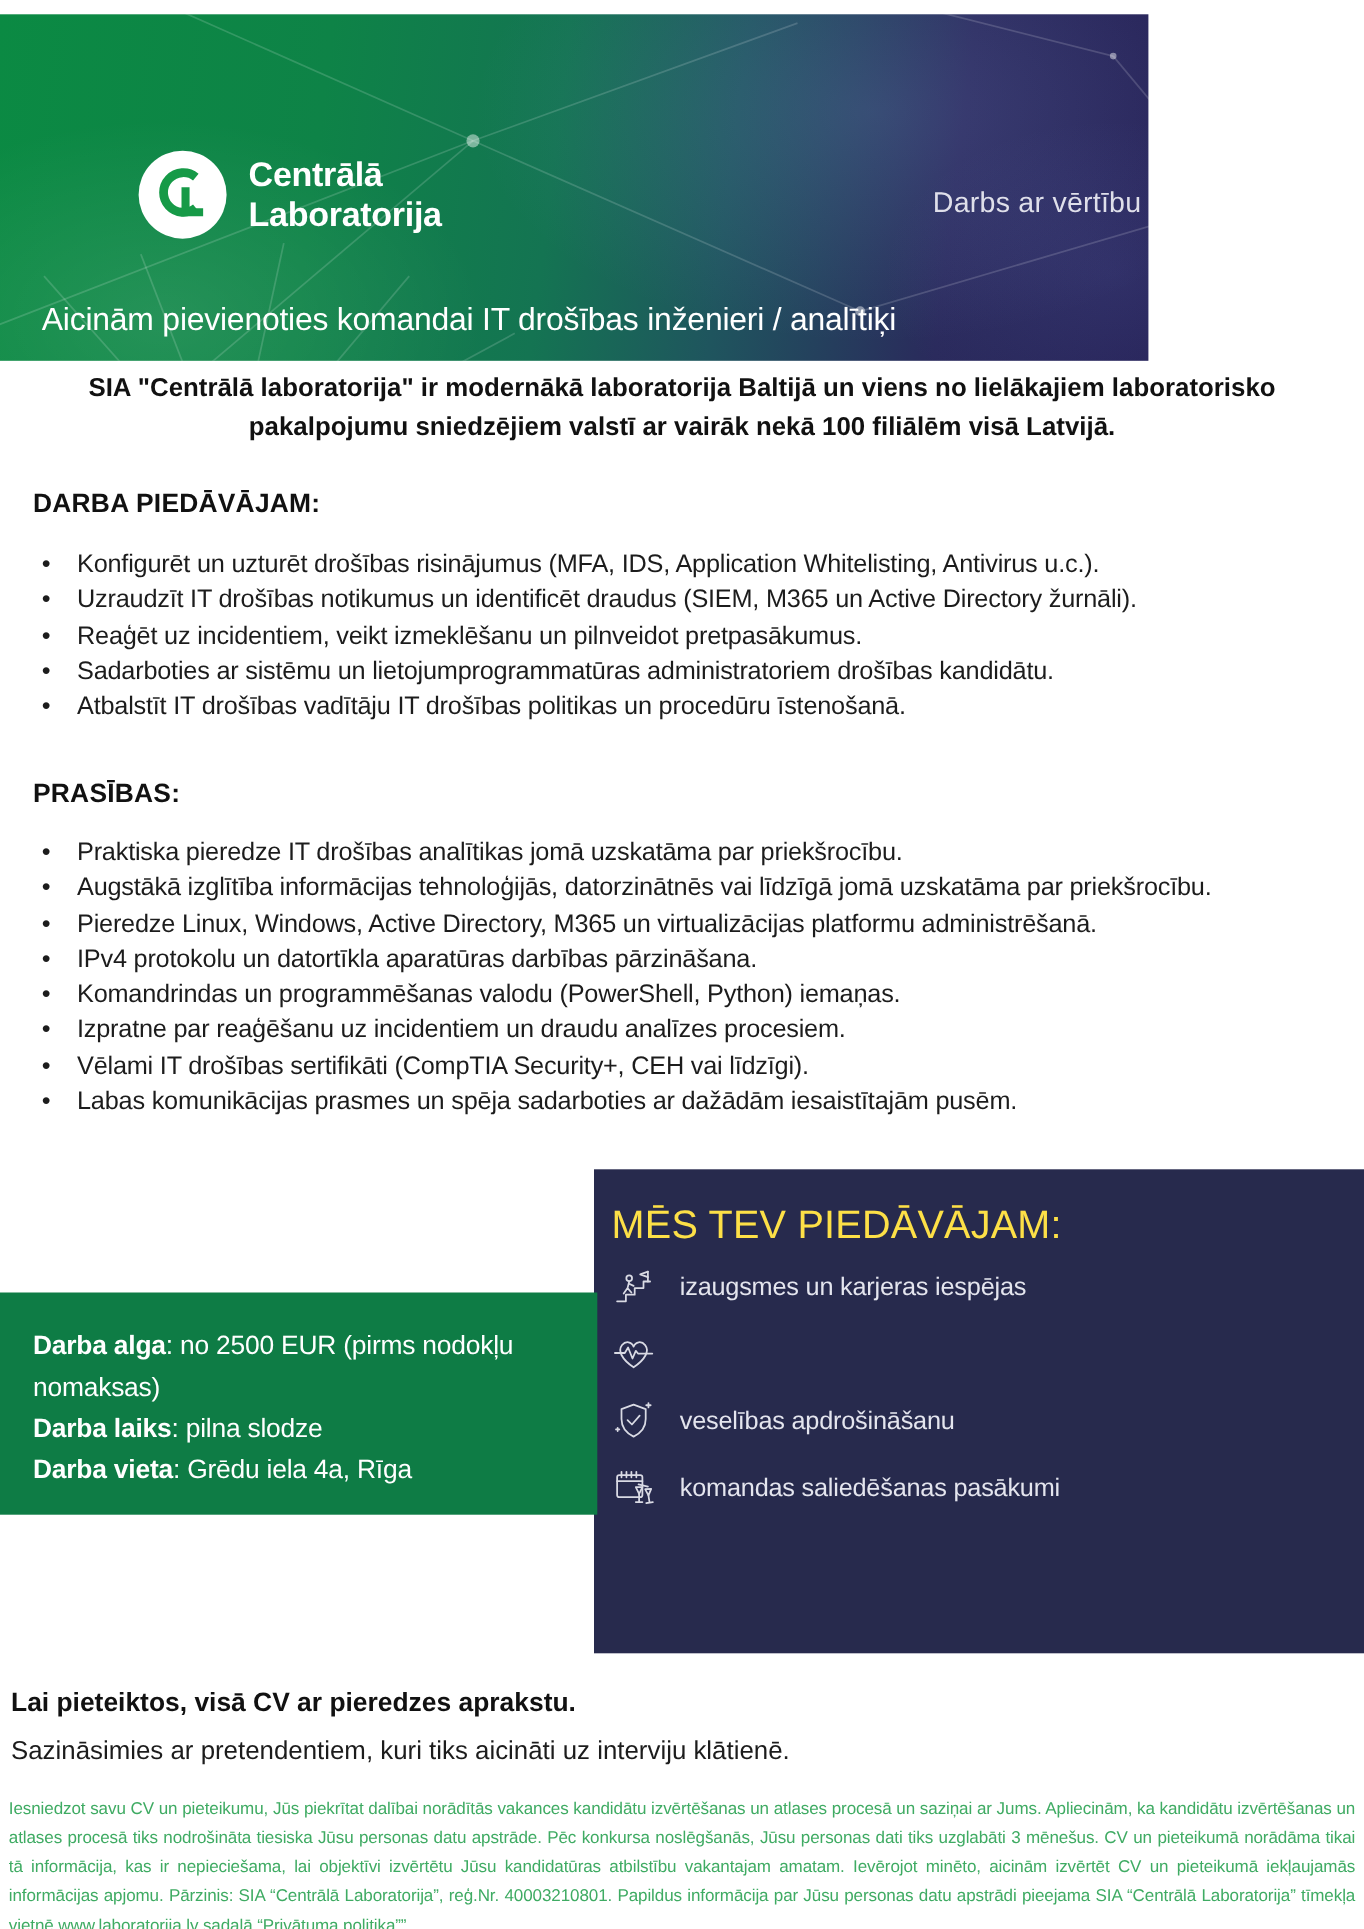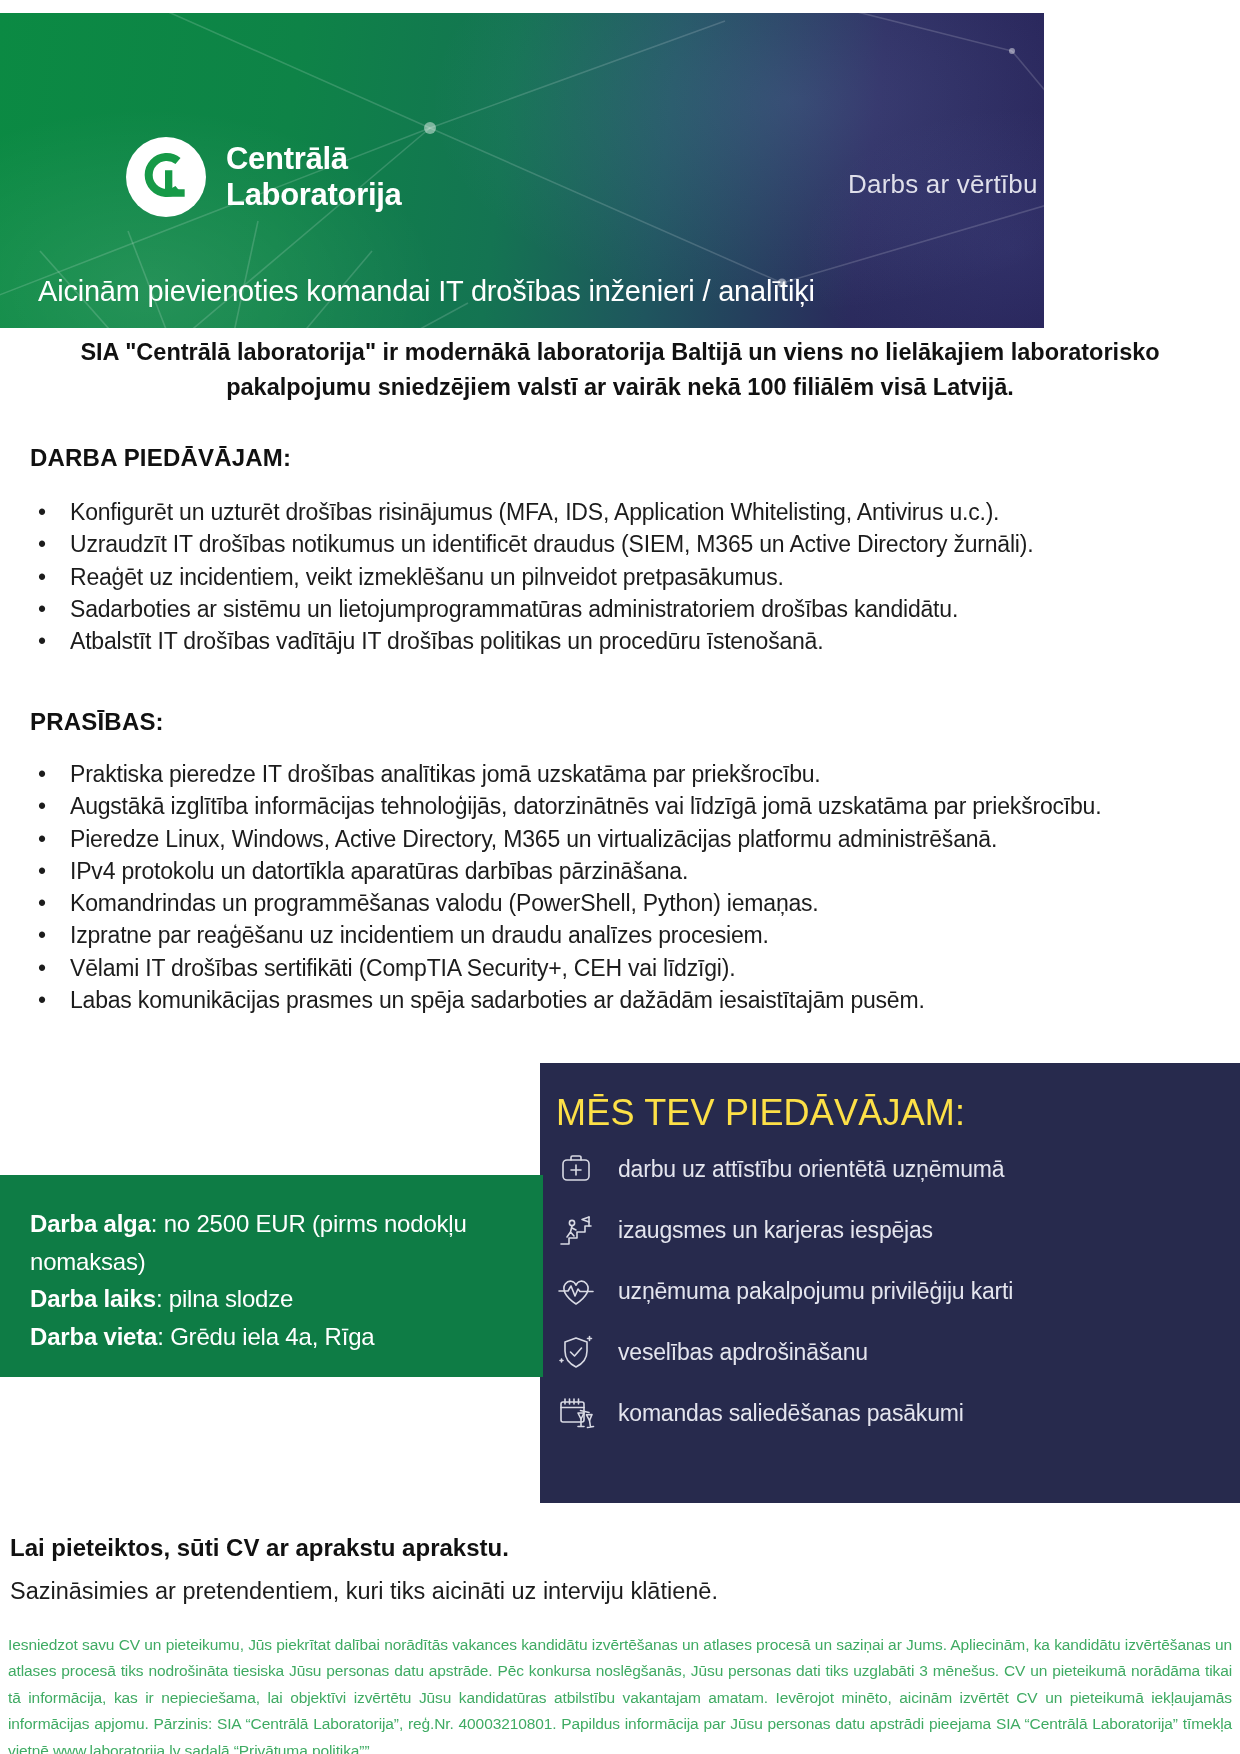--- a/index.html
+++ b/index.html
@@ -121,30 +121,20 @@
     <li>IPv4 protokolu un datortīkla aparatūras darbības pārzināšana.</li>
     <li>Komandrindas un programmēšanas valodu (PowerShell, Python) iemaņas.</li>
     <li>Izpratne par reaģēšanu uz incidentiem un draudu analīzes procesiem.</li>
     <li>Vēlami IT drošības sertifikāti (CompTIA Security+, CEH vai līdzīgi).</li>
     <li>Labas komunikācijas prasmes un spēja sadarboties ar dažādām iesaistītajām pusēm.</li>
   </ul>
 
   <div class="offer-box">
     <div class="offer-title">MĒS TEV PIEDĀVĀJAM:</div>
 
-    <div class="offer-row">
-      <svg class="offer-icon" viewBox="0 0 40 40">
-        <g class="oicon">
-          <path d="M15 11 V8.5 A1.5 1.5 0 0 1 16.5 7 H23.5 A1.5 1.5 0 0 1 25 8.5 V11"></path>
-          <rect x="7" y="11" width="26" height="20" rx="4"></rect>
-          <path d="M20 16 V26 M15 21 H25"></path>
-        </g>
-      </svg>
-      <span class="offer-label">darbu uz attīstību orientētā uzņēmumā</span>
-    </div>
 
     <div class="offer-row">
       <svg class="offer-icon" viewBox="0 0 40 40">
         <g class="oicon">
           <path d="M5 34 H13 V28 H21 V22 H29 V16 H35"></path>
           <path d="M33 16 V7"></path>
           <path d="M33 7 L26 9.5 L33 12"></path>
           <circle cx="16" cy="13" r="2.6"></circle>
           <path d="M16 16 L14.5 22 M14.5 22 L11 27 M14.5 22 L18 26 M16 18 L20 20"></path>
         </g>
@@ -152,21 +142,20 @@
       <span class="offer-label">izaugsmes un karjeras iespējas</span>
     </div>
 
     <div class="offer-row">
       <svg class="offer-icon" viewBox="0 0 40 40">
         <g class="oicon">
           <path d="M20 33 C9 25.5 5.5 18 9.5 12.8 C12.8 8.7 18.2 9.6 20 14.2 C21.8 9.6 27.2 8.7 30.5 12.8 C34.5 18 31 25.5 20 33 Z"></path>
           <path d="M3 20 H12 L15 15 L19 25 L22 18 L24 20.5 H37"></path>
         </g>
       </svg>
-      <span class="offer-label">uzņēmuma pakalpojumu privilēģiju karti</span>
     </div>
 
     <div class="offer-row">
       <svg class="offer-icon" viewBox="0 0 40 40">
         <g class="oicon">
           <path d="M20 6 L31 10 V19 C31 27 26.5 31.8 20 35 C13.5 31.8 9 27 9 19 V10 Z"></path>
           <path d="M14.5 20 L18.5 24 L25.5 16"></path>
           <path d="M33.5 4.5 V8.5 M31.5 6.5 H35.5"></path>
           <path d="M5.5 27 V30 M4 28.5 H7"></path>
         </g>
@@ -190,18 +179,18 @@
       <span class="offer-label">komandas saliedēšanas pasākumi</span>
     </div>
   </div>
 
   <div class="green-box">
     <span><b>Darba alga</b><span>: no 2500 EUR (pirms nodokļu nomaksas)</span></span><br>
     <span><b>Darba laiks</b><span>: pilna slodze</span></span><br>
     <span><b>Darba vieta</b><span>: Grēdu iela 4a, Rīga</span></span>
   </div>
 
-  <div class="cta">Lai pieteiktos, sūti CV ar aprakstu aprakstu.</div>
+  <div class="cta">Lai pieteiktos, visā CV ar pieredzes aprakstu.</div>
   <div class="cta-note">Sazināsimies ar pretendentiem, kuri tiks aicināti uz interviju klātienē.</div>
 
   <div class="footer">Iesniedzot savu CV un pieteikumu, Jūs piekrītat dalībai norādītās vakances kandidātu izvērtēšanas un atlases procesā un saziņai ar Jums. Apliecinām, ka kandidātu izvērtēšanas un atlases procesā tiks nodrošināta tiesiska Jūsu personas datu apstrāde. Pēc konkursa noslēgšanās, Jūsu personas dati tiks uzglabāti 3 mēnešus. CV un pieteikumā norādāma tikai tā informācija, kas ir nepieciešama, lai objektīvi izvērtētu Jūsu kandidatūras atbilstību vakantajam amatam. Ievērojot minēto, aicinām izvērtēt CV un pieteikumā iekļaujamās informācijas apjomu. Pārzinis: SIA “Centrālā Laboratorija”, reģ.Nr. 40003210801. Papildus informācija par Jūsu personas datu apstrādi pieejama SIA “Centrālā Laboratorija” tīmekļa vietnē www.laboratorija.lv sadaļā “Privātuma politika””</div>
 
 </div>
 
 </body></html>

